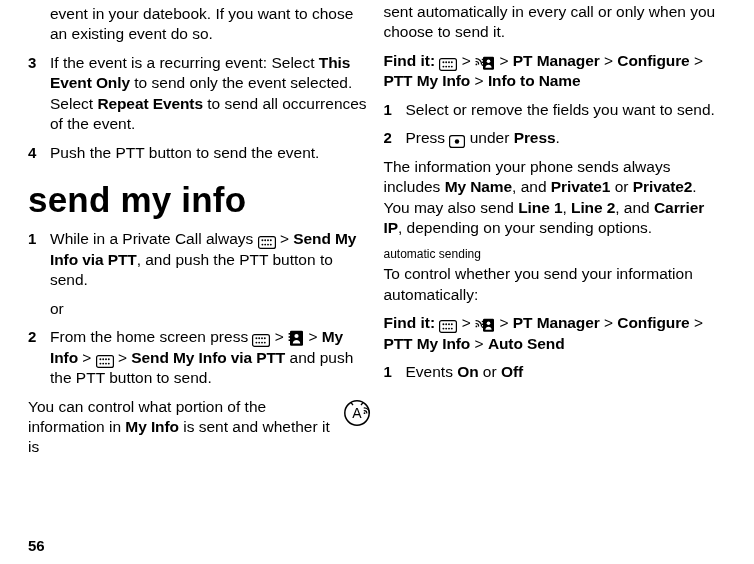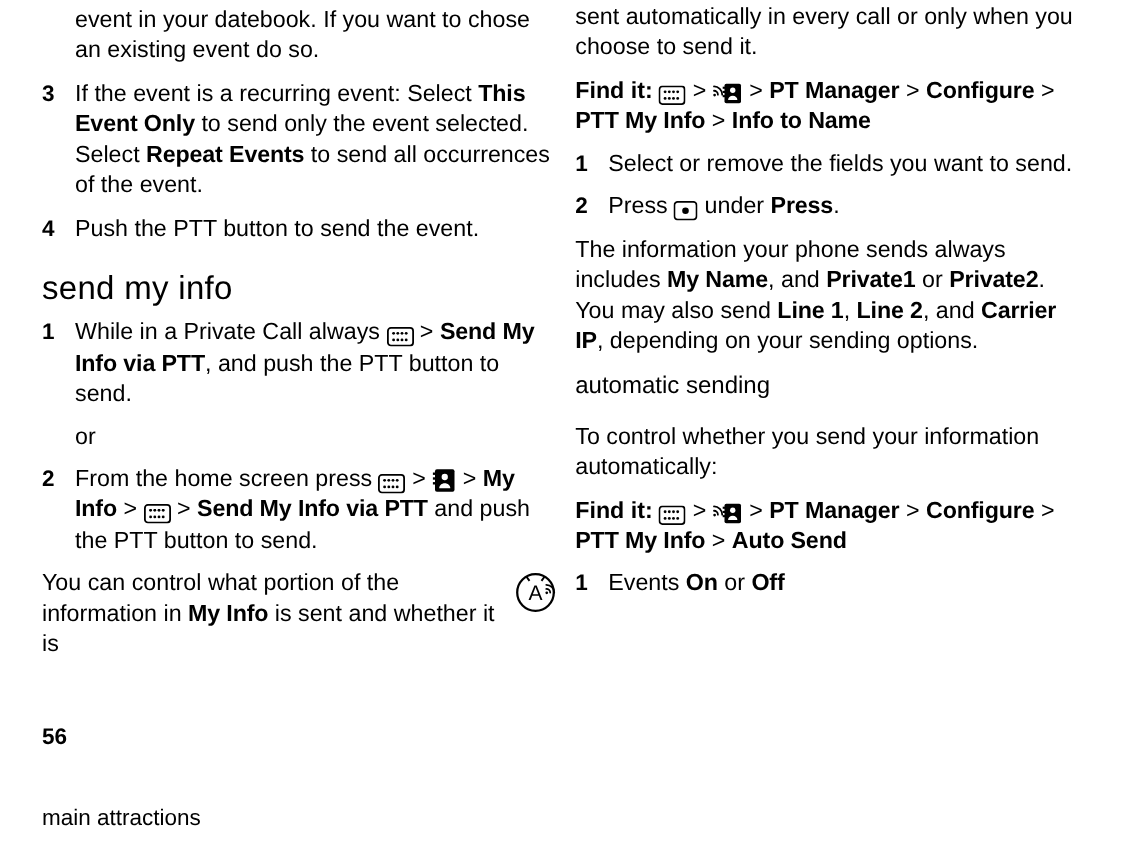--- a/index.html
+++ b/index.html
@@ -28,37 +28,36 @@
   .col {
     flex: 1;
     min-width: 0;
   }
   .footer {
     display: flex;
     align-items: baseline;
     gap: 34px;
     padding-top: 10px;
     padding-bottom: 2px;
-    flex-direction: column;
   }
   .pagenum {
     font-weight: bold;
     font-size: 15px;
   }
   .footer-label {
     font-size: 15px;
   }
   h1 {
-    font-size: 22px;
-    font-weight: 400;
+    font-size: 35px;
+    font-weight: 700;
     margin: 14px 0 6px 0;
     letter-spacing: 0.2px;
   }
   h2 {
-    font-size: 16px;
+    font-size: 12px;
     font-weight: 400;
     margin: 4px 0 2px 0;
   }
   .list-item {
     display: flex;
     align-items: flex-start;
     margin: 4px 0 8px 0;
   }
   .num {
     font-weight: bold;
@@ -230,21 +229,21 @@
               </svg></span><span> under </span><span class="ui">Press</span><span>.</span>
         </div>
       </div>
 
       <div class="para">
         <span>The information your phone sends always includes </span><span class="ui">My Name</span><span>, and </span><span class="ui">Private1</span><span> or </span><span class="ui">Private2</span><span>. You may also send </span><span class="ui">Line 1</span><span>, </span><span class="ui">Line 2</span><span>, and </span><span class="ui">Carrier IP</span><span>, depending on your sending options.</span>
       </div>
 
       <h2>automatic sending</h2>
 
-      <div class="para" style="margin-top:14px">To control whether you send your information automatically:</div>
+      <div class="para" style="margin-top:2px">To control whether you send your information automatically:</div>
 
       <div class="para">
         <span class="findit">Find it:</span>
         <span> </span><span class="icon-wrap"><svg class="icon" width="18" height="13">
               <use href="#menu-key"></use>
             </svg></span><span> &gt; </span><span class="icon-wrap"><svg class="icon" width="20" height="15">
               <use href="#ptt-key"></use>
             </svg></span><span> &gt; </span><span class="ui">PT Manager</span><span> &gt; </span><span class="ui">Configure</span><span> &gt; </span><span class="ui">PTT My Info</span><span> &gt; </span><span class="ui">Auto Send</span>
       </div>
 
@@ -253,15 +252,14 @@
         <div class="body">
           <span>Events </span><span class="ui">On</span><span> or </span><span class="ui">Off</span>
         </div>
       </div>
     </div>
 
   </div>
 
   <div class="footer">
     <span class="pagenum">56</span>
-    <span class="footer-label">main attractions</span>
   </div>
 </div>
 
 </body></html>

